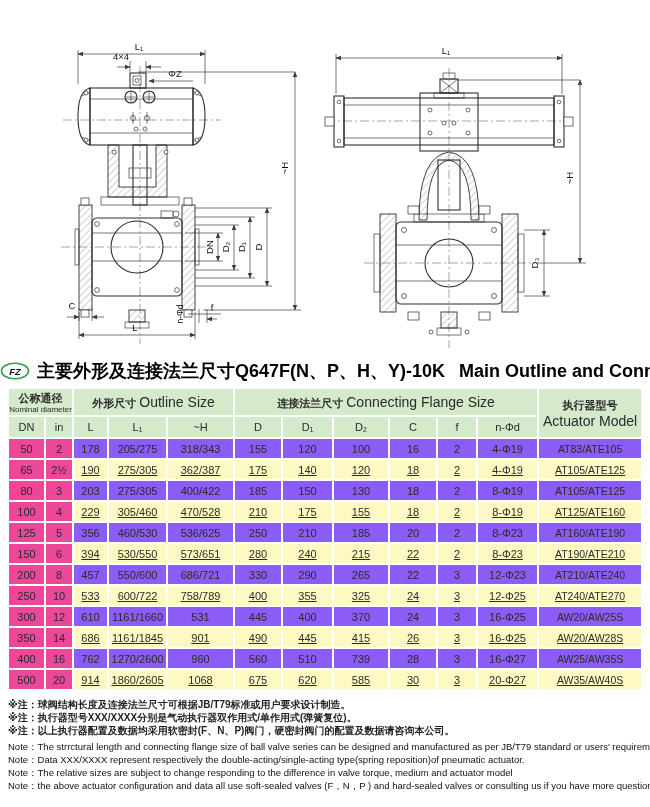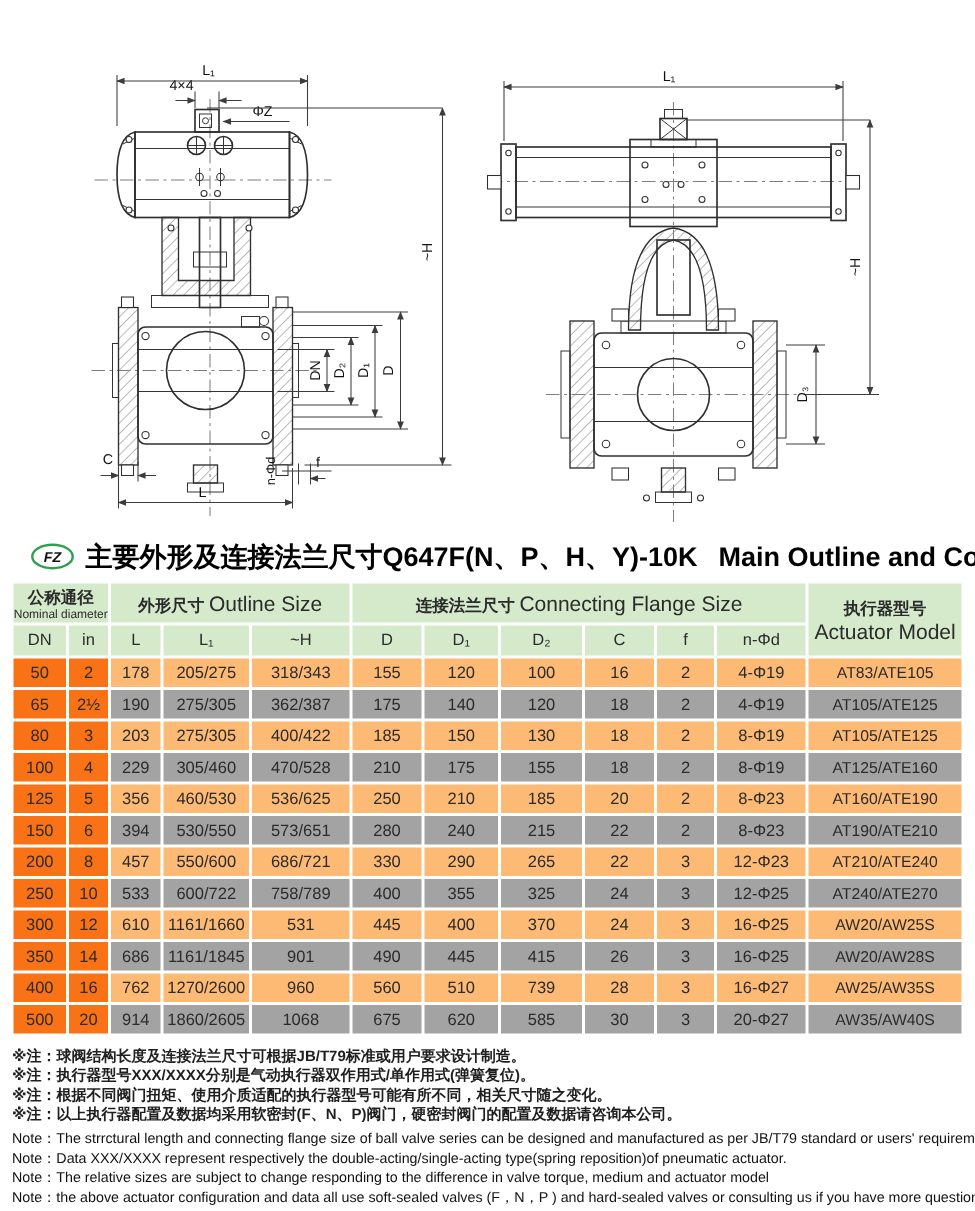--- a/index.html
+++ b/index.html
@@ -18,21 +18,21 @@
   svg .outline{fill:none;stroke:#2f2f2f;stroke-width:1.1;}
   svg .thin{fill:none;stroke:#2f2f2f;stroke-width:0.65;}
   svg .dim{fill:none;stroke:#3c3c3c;stroke-width:0.7;}
   svg .cl{fill:none;stroke:#7f7f7f;stroke-width:0.7;stroke-dasharray:9 3 2 3;}
   svg .hatched{stroke:#2f2f2f;stroke-width:0.9;}
   svg text{font-family:"Liberation Sans","DejaVu Sans",sans-serif;font-size:9.5px;fill:#111;}
   svg .bolt{fill:#fff;stroke:#2f2f2f;stroke-width:0.7;}
 
   .title-row{
     display:flex;align-items:center;gap:7px;
-    padding:4px 0 3px 20px;height:22px;
+    padding:4px 0 3px 0;height:22px;
   }
   .logo{width:30px;height:18px;flex:0 0 auto;}
   .title-text{font-size:18px;font-weight:bold;color:#000;white-space:nowrap;}
   .title-text .en{margin-left:14px;}
 
   table.dim-table{
     border-collapse:separate;border-spacing:2px;
     table-layout:fixed;width:636px;margin:2px 0 0 7px;
     font-size:11px;color:#2b2b2b;
   }
@@ -40,23 +40,23 @@
     padding:0;text-align:center;vertical-align:middle;
     font-weight:normal;overflow:hidden;white-space:nowrap;
   }
   .hgreen{background:#d5e9cb;}
   .grp-zh{font-weight:bold;font-size:11px;}
   .grp-en{font-size:14px;}
   .grp-en-small{display:block;font-size:8px;line-height:8px;}
   .hdr1{height:26px;}
   .hdr2{height:20px;}
   tr.data-row{height:19px;}
-  td.green-cell{background:#f97316;}
-  tr.row-light td.plain{background:#fdba74;}
-  tr.row-gray td.plain{background:#a3a3a3;}
+  td.green-cell{background:#ec4899;}
+  tr.row-light td.plain{background:#8b5cf6;}
+  tr.row-gray td.plain{background:#fef9c3;text-decoration:underline;}
   td.act{font-size:10.5px;}
 
   .notes{margin:7px 0 0 8px;}
   .note-zh{font-size:10px;font-weight:bold;color:#1f1f1f;line-height:13px;white-space:nowrap;}
   .note-en{font-size:9.5px;color:#111;line-height:13px;white-space:nowrap;}
   .notes-en{margin-top:3px;}
 </style>
 </head>
 <body>
 
@@ -532,21 +532,20 @@
         <td class="plain">20-Φ27</td>
         <td class="plain act">AW35/AW40S</td>
       </tr>
     </tbody>
 </table>
 
 <div class="notes">
   <div id="notes-zh">
       <div class="note-zh">※注：球阀结构长度及连接法兰尺寸可根据JB/T79标准或用户要求设计制造。</div>
       <div class="note-zh">※注：执行器型号XXX/XXXX分别是气动执行器双作用式/单作用式(弹簧复位)。</div>
-      <div class="note-zh">※注：根据不同阀门扭矩、使用介质适配的执行器型号可能有所不同，相关尺寸随之变化。</div>
       <div class="note-zh">※注：以上执行器配置及数据均采用软密封(F、N、P)阀门，硬密封阀门的配置及数据请咨询本公司。</div>
     </div>
   <div id="notes-en" class="notes-en">
       <div class="note-en">Note：The strrctural length and connecting flange size of ball valve series can be designed and manufactured as per JB/T79 standard or users' requirements</div>
       <div class="note-en">Note：Data XXX/XXXX   represent respectively the double-acting/single-acting type(spring reposition)of pneumatic actuator.</div>
       <div class="note-en">Note：The relative sizes are subject to change responding to the difference in valve torque, medium and actuator model</div>
       <div class="note-en">Note：the above actuator  configuration and data  all use soft-sealed valves (F，N，P ) and  hard-sealed valves or consulting us if you have more questions.</div>
     </div>
 </div>
 

